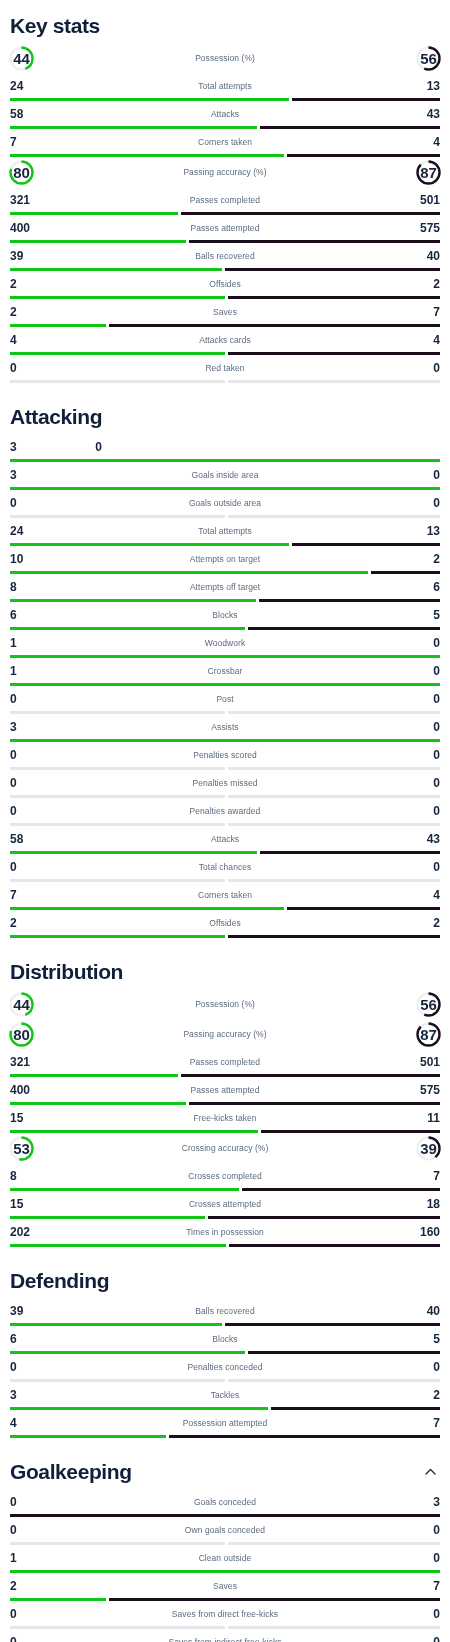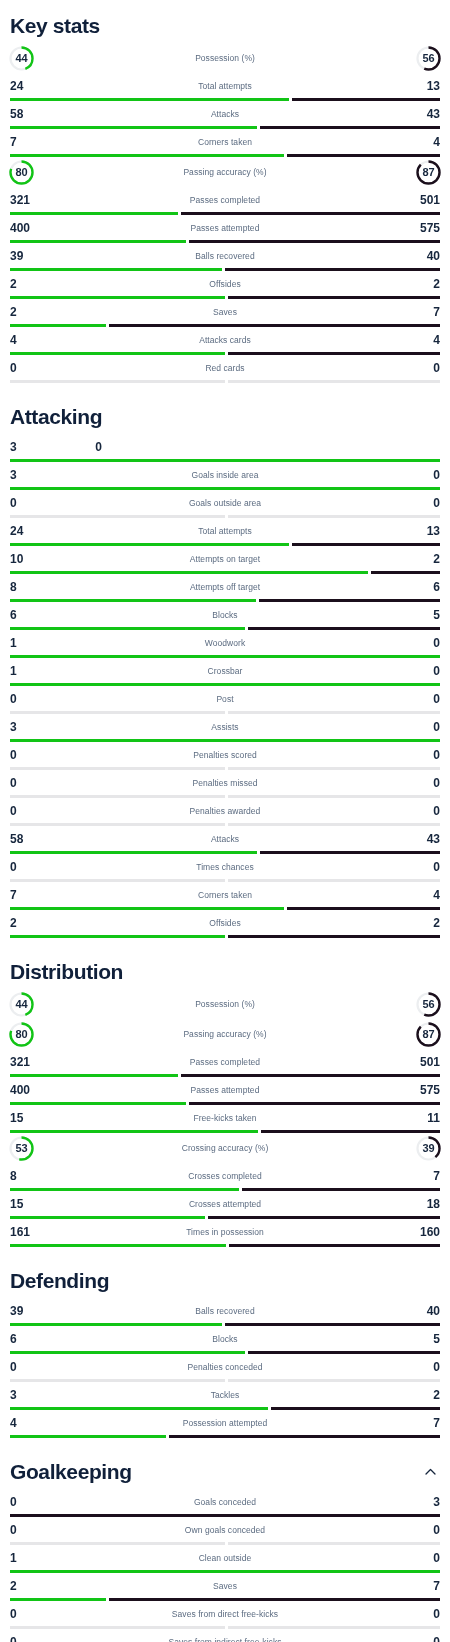--- a/index.html
+++ b/index.html
@@ -85,21 +85,21 @@
     position: relative;
     width: 27px; height: 27px;
     margin-left: -2px;
   }
   .gauge-wrap.right .gauge { margin-left: 0; margin-right: -2px; }
   .gauge svg { display: block; transform: rotate(-90deg); }
   .gauge .gnum {
     position: absolute;
     top: 0; left: 0; right: 0; bottom: 0;
     display: flex; align-items: center; justify-content: center;
-    font-size: 11px; font-weight: bold; color: #16263d;
+    font-size: 15px; font-weight: bold; color: #16263d;
     letter-spacing: -0.2px;
   }
   .section-spacer { height: 8px; }
 </style>
 </head>
 <body>
 
 <div class="page" id="root">
     <div class="section-head">
       <div class="section-title">Key stats</div>
@@ -254,21 +254,21 @@
       </div>
       <div class="bar">
         <div class="seg-home" style="width:50.000%"></div>
         <div class="gap"></div>
         <div class="seg-away" style="flex:1 1 auto"></div>
       </div>
     </div>
     <div class="stat-row">
       <div class="stat-line">
         <div class="val">0</div>
-        <div class="label">Red cards</div>
+        <div class="label">Red taken</div>
         <div class="val right">0</div>
       </div>
       <div class="bar empty">
         <div class="seg-home" style="width:50.000%"></div>
         <div class="gap"></div>
         <div class="seg-away" style="flex:1 1 auto"></div>
       </div>
     </div>
     <div class="section-spacer"></div>
     <div class="section-head">
@@ -439,21 +439,21 @@
       </div>
       <div class="bar">
         <div class="seg-home" style="width:57.426%"></div>
         <div class="gap"></div>
         <div class="seg-away" style="flex:1 1 auto"></div>
       </div>
     </div>
     <div class="stat-row">
       <div class="stat-line">
         <div class="val">0</div>
-        <div class="label">Times chances</div>
+        <div class="label">Total chances</div>
         <div class="val right">0</div>
       </div>
       <div class="bar empty">
         <div class="seg-home" style="width:50.000%"></div>
         <div class="gap"></div>
         <div class="seg-away" style="flex:1 1 auto"></div>
       </div>
     </div>
     <div class="stat-row">
       <div class="stat-line">
@@ -607,21 +607,21 @@
         <div class="val right">18</div>
       </div>
       <div class="bar">
         <div class="seg-home" style="width:45.455%"></div>
         <div class="gap"></div>
         <div class="seg-away" style="flex:1 1 auto"></div>
       </div>
     </div>
     <div class="stat-row">
       <div class="stat-line">
-        <div class="val">161</div>
+        <div class="val">202</div>
         <div class="label">Times in possession</div>
         <div class="val right">160</div>
       </div>
       <div class="bar">
         <div class="seg-home" style="width:50.156%"></div>
         <div class="gap"></div>
         <div class="seg-away" style="flex:1 1 auto"></div>
       </div>
     </div>
     <div class="section-spacer"></div>

